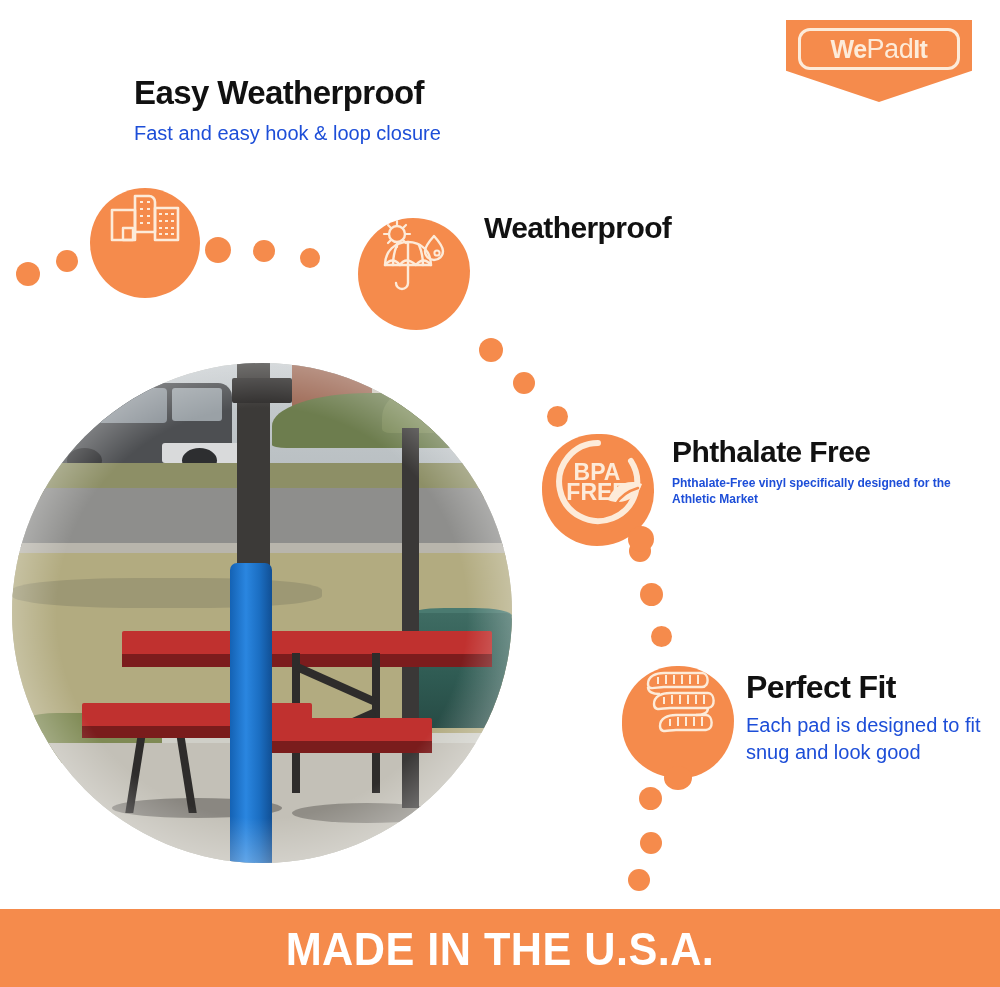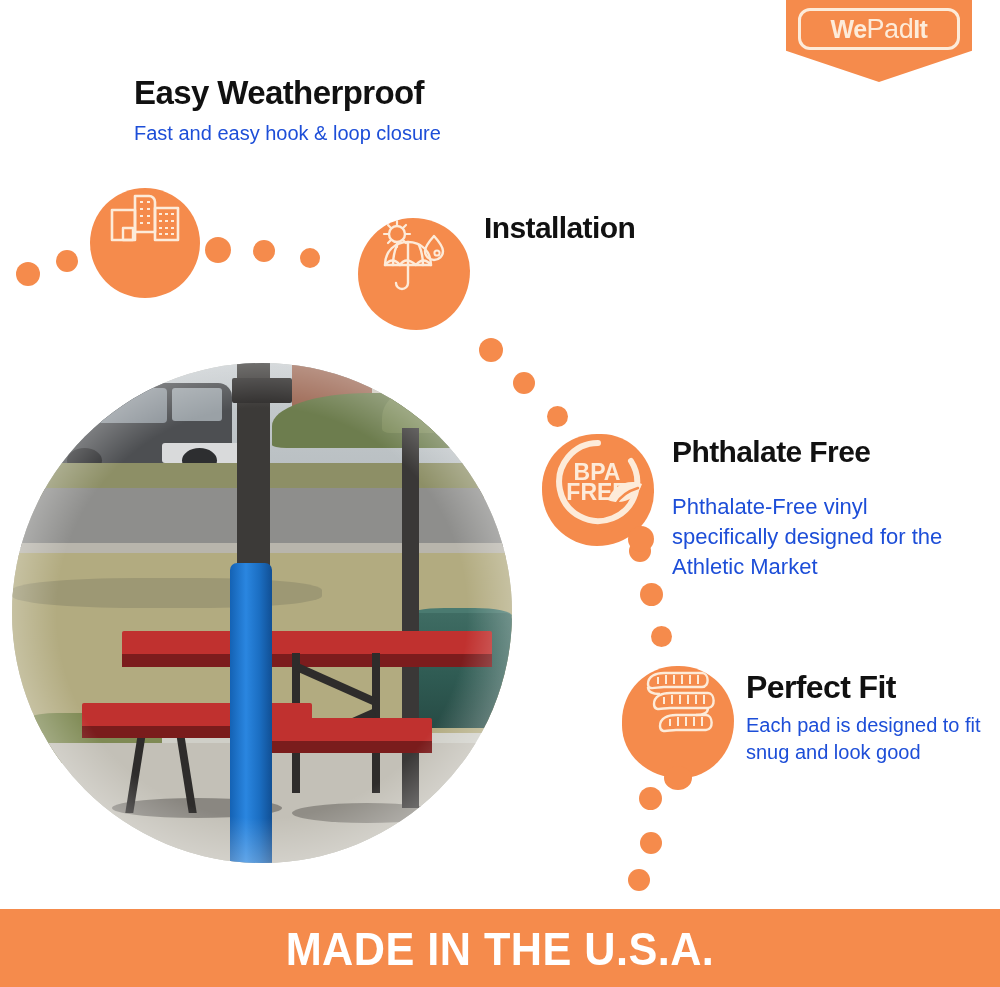--- a/index.html
+++ b/index.html
@@ -10,21 +10,21 @@
     overflow:hidden;
   }
   #page {
     position:relative;
     width:1000px; height:987px;
     background:#ffffff;
   }
 
   
   .logo-wrap {
-    position:absolute; top:0; left:786px;
+    position:absolute; top:20px; left:786px;
     width:186px; height:82px;
   }
   .logo-shield {
     position:absolute; inset:0;
     background:#F58B4C;
     -webkit-clip-path: polygon(0 0, 100% 0, 100% 62%, 50% 100%, 0 62%);
     clip-path: polygon(0 0, 100% 0, 100% 62%, 50% 100%, 0 62%);
   }
   .logo-inner {
     position:absolute; left:12px; top:8px;
@@ -58,21 +58,21 @@
   #f1 { position:absolute; left:134px; top:76px; width:420px; }
   #f1 .feature-title { font-size:33px; }
   #f1 .feature-desc { font-size:20px; margin-top:9px; }
 
   #f2 { position:absolute; left:484px; top:212px; width:440px; }
   #f2 .feature-title { font-size:30px; }
   #f2 .feature-desc { font-size:20px; margin-top:9px; }
 
   #f3 { position:absolute; left:672px; top:436px; width:300px; }
   #f3 .feature-title { font-size:30px; }
-  #f3 .feature-desc { font-size:22px; margin-top:24px; }
+  #f3 .feature-desc { font-size:12px; margin-top:7px;font-weight:bold; }
 
   #f4 { position:absolute; left:746px; top:671px; width:240px; }
   #f4 .feature-title { font-size:32px; }
   #f4 .feature-desc { font-size:20px; margin-top:7px; }
 
   
   .icon-circle {
     position:absolute;
     border-radius:50%;
     background:#F58B4C;
@@ -234,21 +234,21 @@
                  M50 33 h3 M56 33 h3 M62 33 h3
                  M50 40 h3 M56 40 h3 M62 40 h3
                  M50 46 h3 M56 46 h3 M62 46 h3"></path>
       </g>
 
       <path d="M14 40 h10 v12 h-10 z" stroke-width="2.4"></path>
     </svg>
   </div>
 
   <div id="f2">
-    <div class="feature-title">Installation</div>
+    <div class="feature-title">Weatherproof</div>
   </div>
 
   <div class="icon-circle" id="icon-weather">
     <svg width="78" height="74" viewBox="0 0 78 74" fill="none" stroke="#FDEBD9" stroke-width="2.4" stroke-linecap="round" stroke-linejoin="round">
 
       <circle cx="22" cy="16" r="8"></circle>
       <g stroke-width="2.2">
         <path d="M22 3 v4 M22 25 v4 M9 16 h4 M31 16 h4
                  M13 7 l3 3 M28 22 l3 3 M31 7 l-3 3 M16 22 l-3 3"></path>
       </g>

